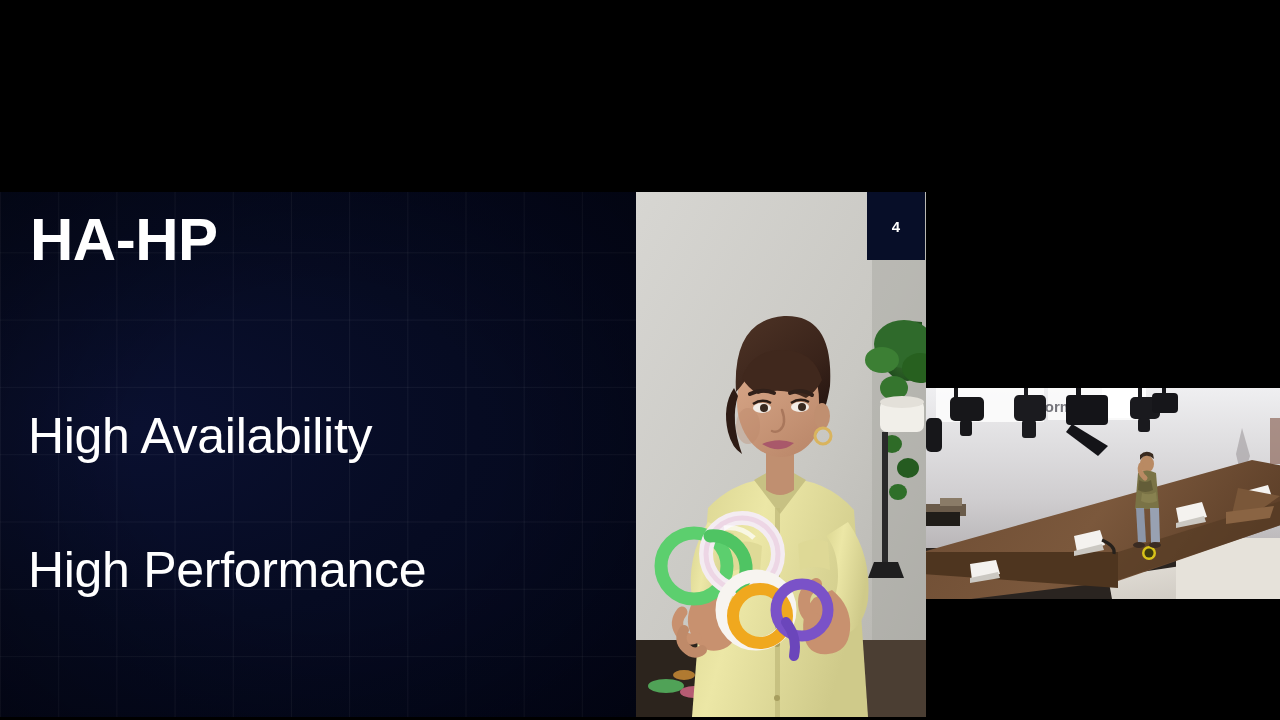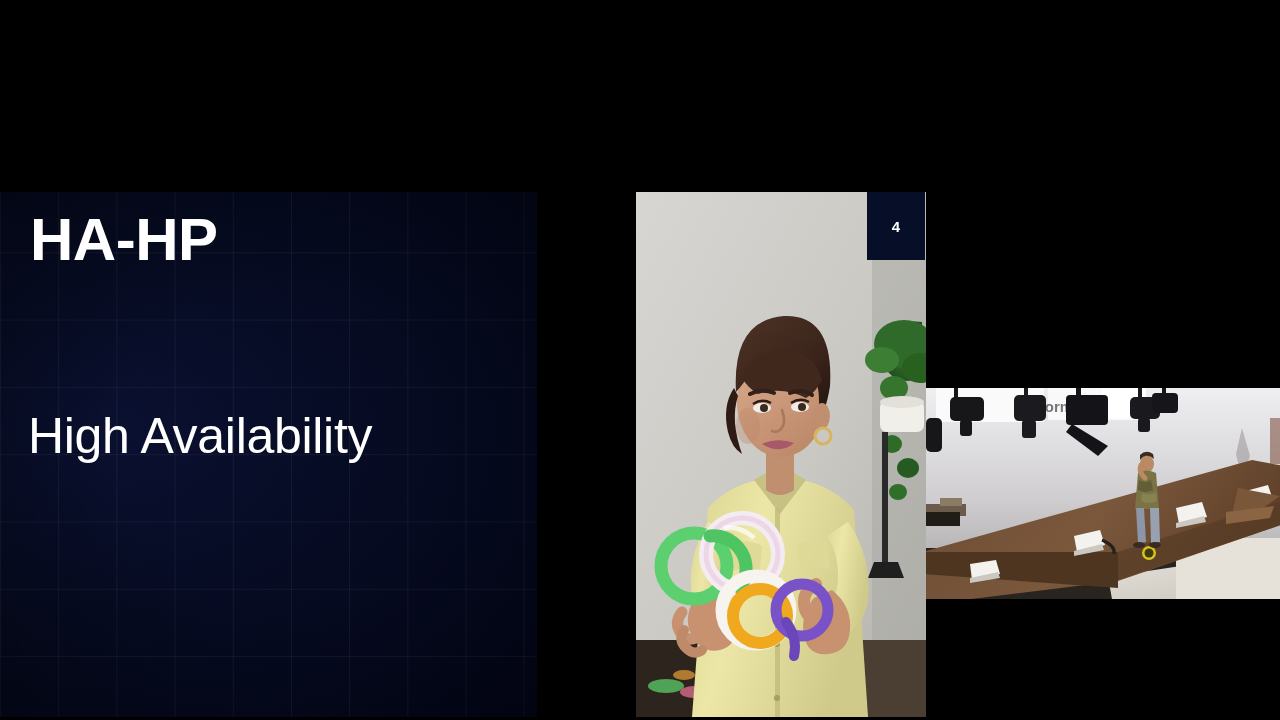--- a/index.html
+++ b/index.html
@@ -29,21 +29,21 @@
     width: 1280px;
     height: 525px;
     background: #000000;
   }
 
   
   .slide-panel {
     position: absolute;
     left: 0;
     top: 96px;
-    width: 537px;
+    width: 636px;
     height: 525px;
     background:
       linear-gradient(to right, rgba(255,255,255,0.055) 1px, transparent 1px) 0 0 / 58.2px 100%,
       linear-gradient(to bottom, rgba(255,255,255,0.05) 1px, transparent 1px) 0 -7px / 100% 67.3px,
       radial-gradient(ellipse at 22% 45%, #0a1030 0%, #060b22 48%, #03061a 100%);
     overflow: hidden;
   }
   .slide-vignette {
     position: absolute;
     inset: 0;
@@ -123,20 +123,21 @@
 
   <div class="video-frame">
 
     <div class="slide-panel">
       <div class="slide-vignette"></div>
 
       <div class="slide-title">HA-HP</div>
 
       <div class="slide-line l1">High Availability</div>
 
+      <div class="slide-line l2">High Performance</div>
     </div>
 
     <div class="photo">
       <svg viewBox="0 0 290 525" preserveAspectRatio="xMidYMid slice" aria-hidden="true">
         <defs>
           <linearGradient id="wallG" x1="0" y1="0" x2="1" y2="1">
             <stop offset="0%" stop-color="#d7d6d2"></stop>
             <stop offset="55%" stop-color="#c9c8c3"></stop>
             <stop offset="100%" stop-color="#b2b1ac"></stop>
           </linearGradient>

